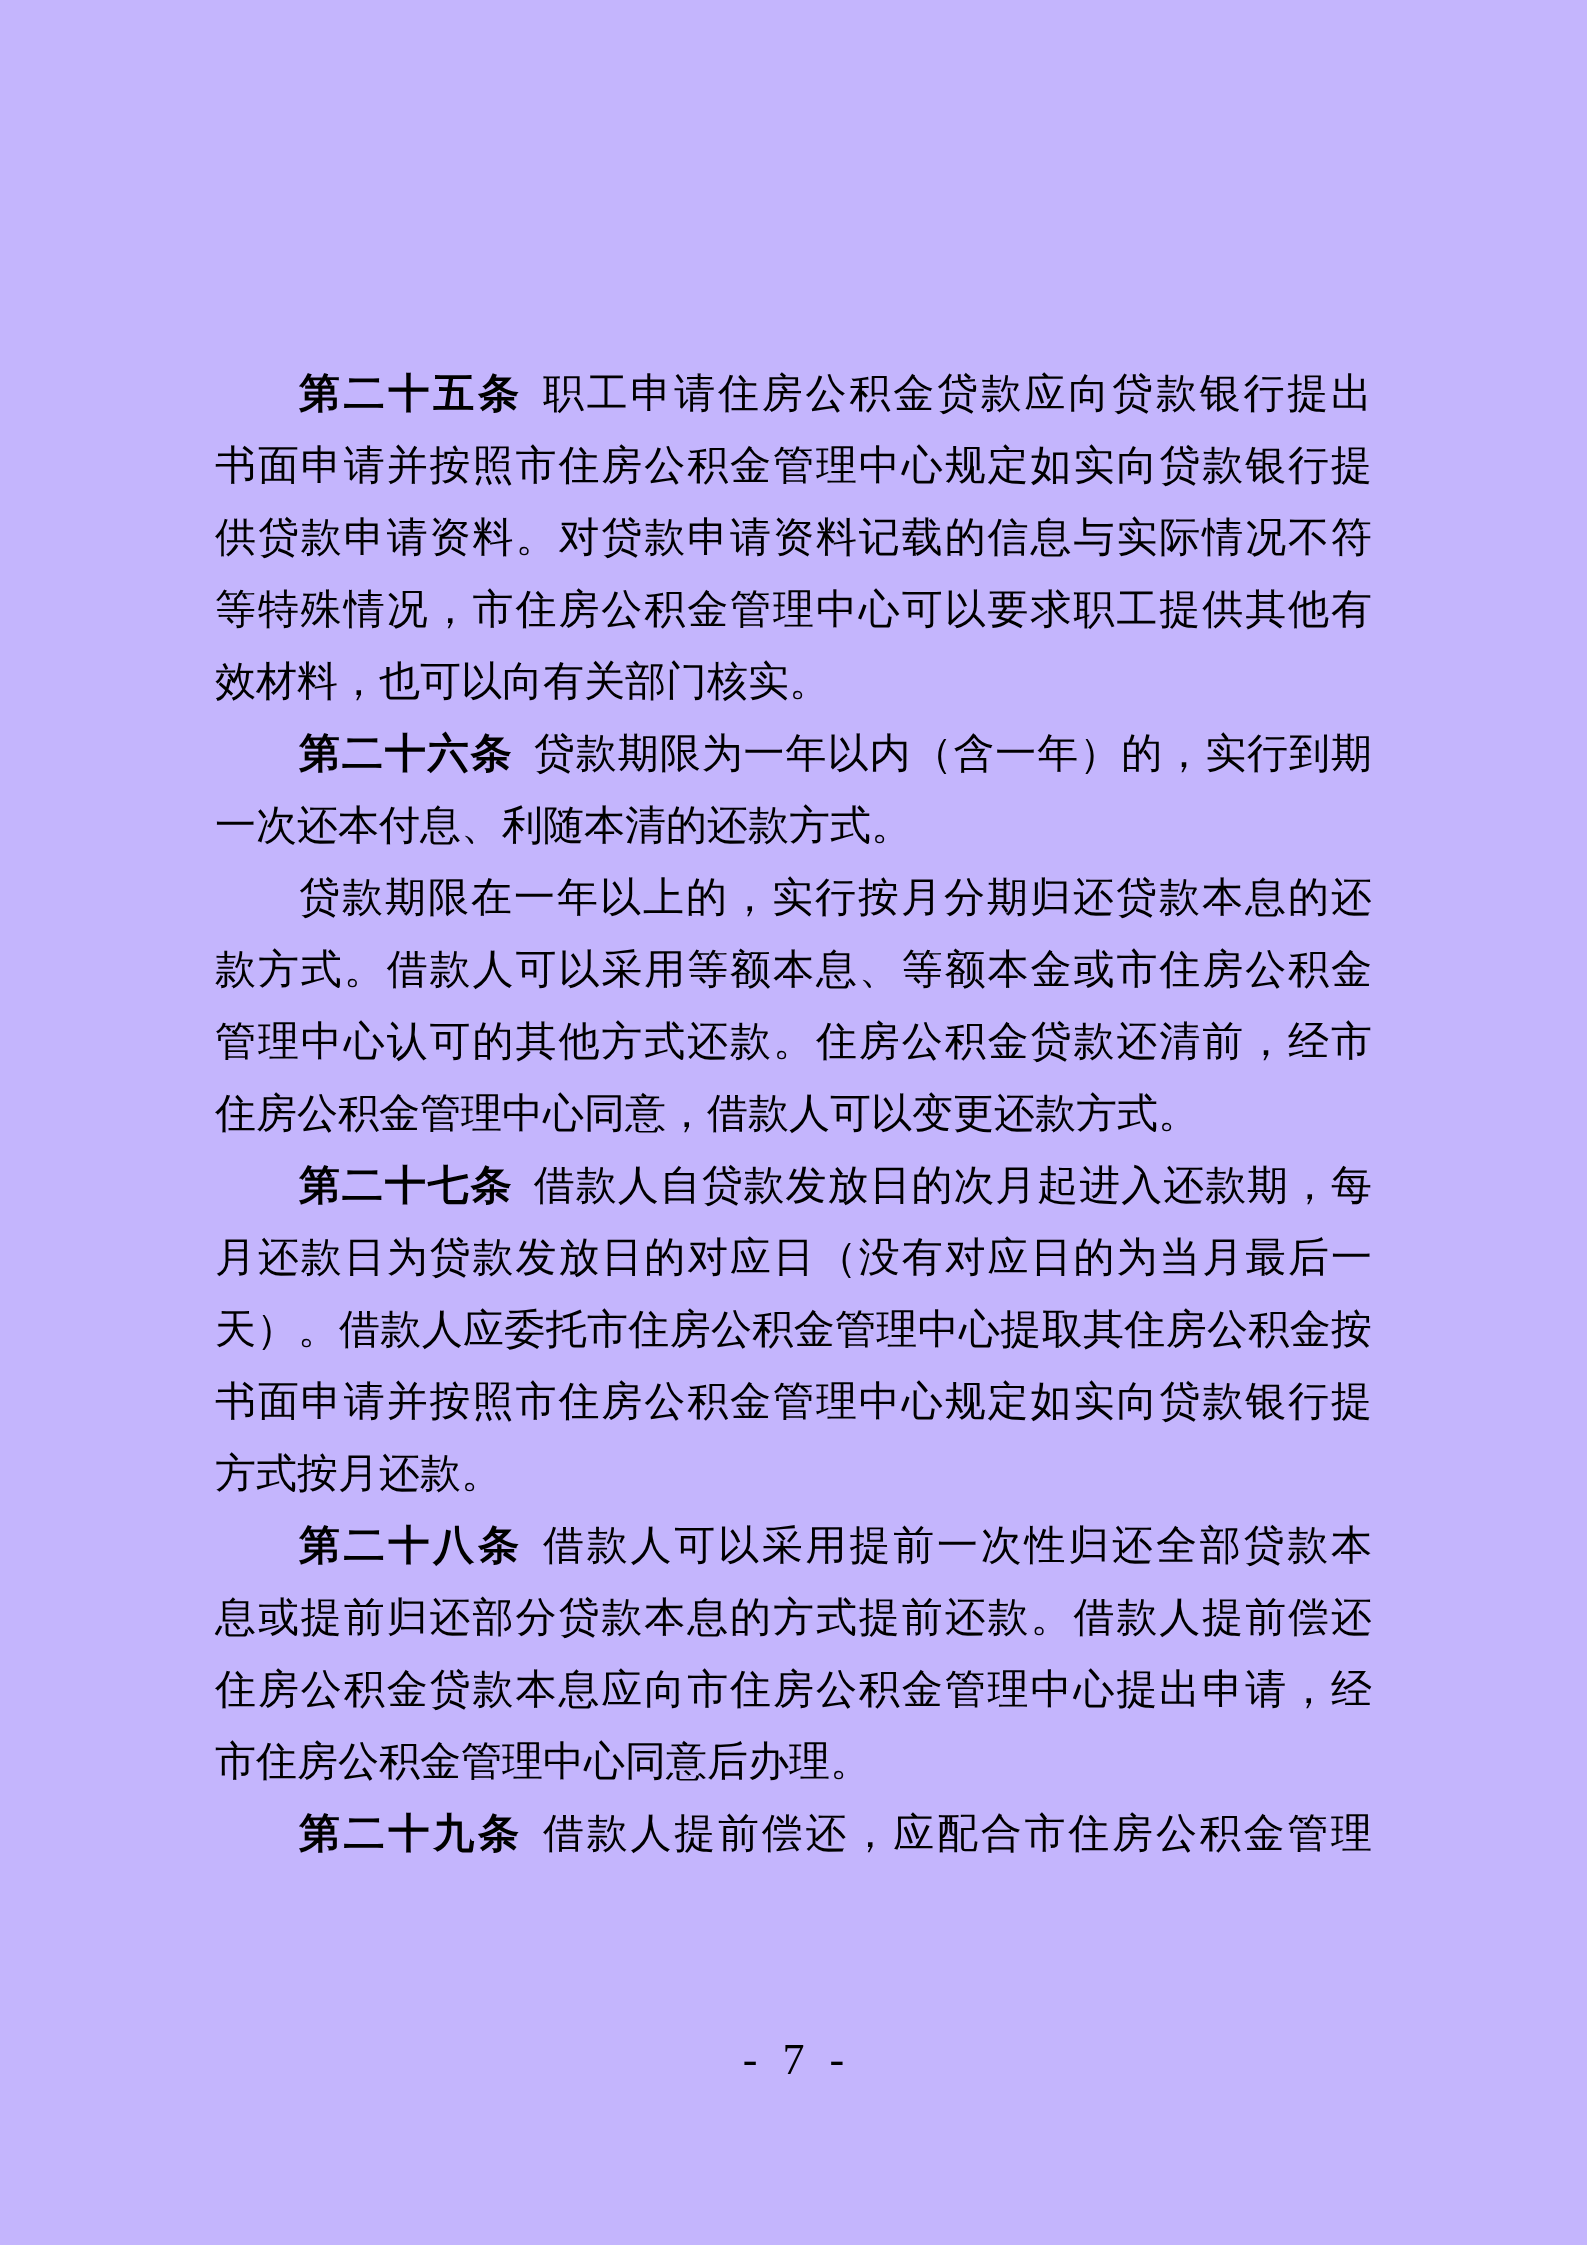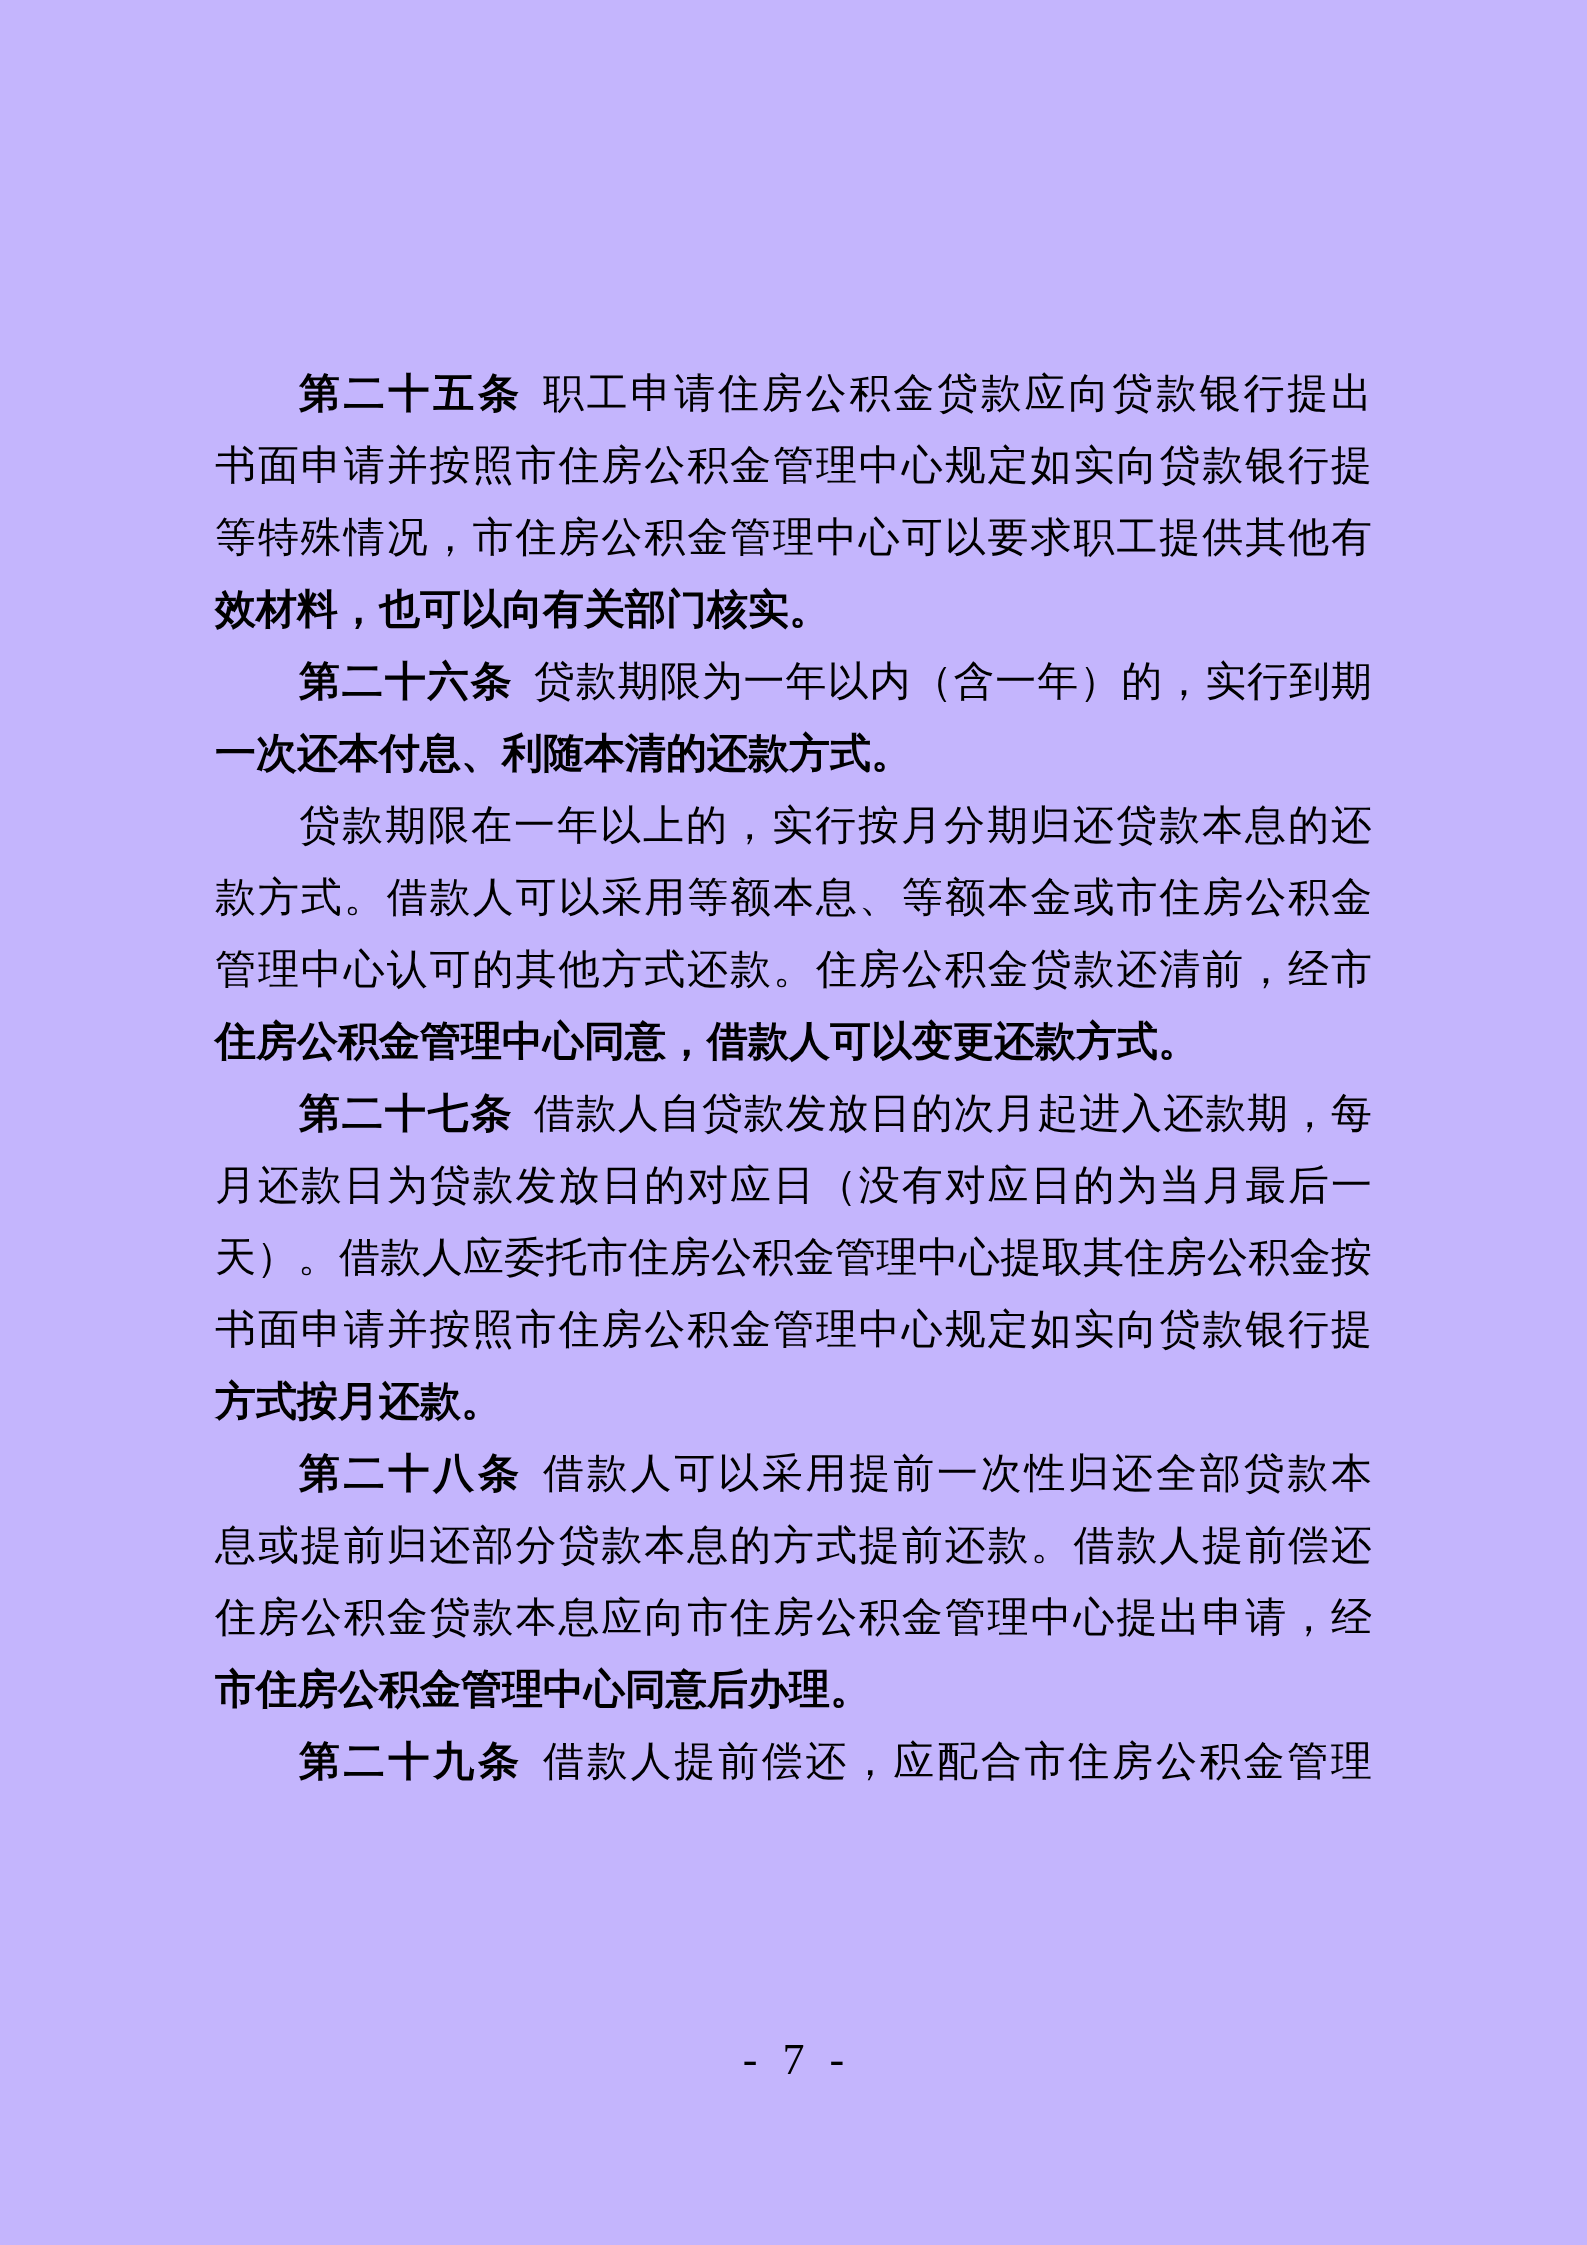--- a/index.html
+++ b/index.html
@@ -28,21 +28,20 @@
     height: 72px;
     white-space: normal;
     text-align: justify;
     color: #000000;
   }
   .line.fill {
     text-align-last: justify;
   }
   .line.nofill {
     text-align-last: left;
-    font-weight: bold;
   }
   .line.indent {
     text-indent: 84px;
   }
   .article {
     font-family: "Liberation Sans", sans-serif;
     font-weight: 700;
     margin-right: 20px;
     letter-spacing: 1px;
   }
@@ -58,20 +57,21 @@
     word-spacing: 14px;
   }
 </style>
 </head>
 <body>
 
 <div class="page">
   <main class="body-text">
       <div class="line indent fill"><span class="article">第二十五条</span><span>职工申请住房公积金贷款应向贷款银行提出</span></div>
       <div class="line fill"><span>书面申请并按照市住房公积金管理中心规定如实向贷款银行提</span></div>
+      <div class="line fill"><span>供贷款申请资料。对贷款申请资料记载的信息与实际情况不符</span></div>
       <div class="line fill"><span>等特殊情况，市住房公积金管理中心可以要求职工提供其他有</span></div>
       <div class="line nofill"><span>效材料，也可以向有关部门核实。</span></div>
       <div class="line indent fill"><span class="article">第二十六条</span><span>贷款期限为一年以内（含一年）的，实行到期</span></div>
       <div class="line nofill"><span>一次还本付息、利随本清的还款方式。</span></div>
       <div class="line indent fill"><span>贷款期限在一年以上的，实行按月分期归还贷款本息的还</span></div>
       <div class="line fill"><span>款方式。借款人可以采用等额本息、等额本金或市住房公积金</span></div>
       <div class="line fill"><span>管理中心认可的其他方式还款。住房公积金贷款还清前，经市</span></div>
       <div class="line nofill"><span>住房公积金管理中心同意，借款人可以变更还款方式。</span></div>
       <div class="line indent fill"><span class="article">第二十七条</span><span>借款人自贷款发放日的次月起进入还款期，每</span></div>
       <div class="line fill"><span>月还款日为贷款发放日的对应日（没有对应日的为当月最后一</span></div>

